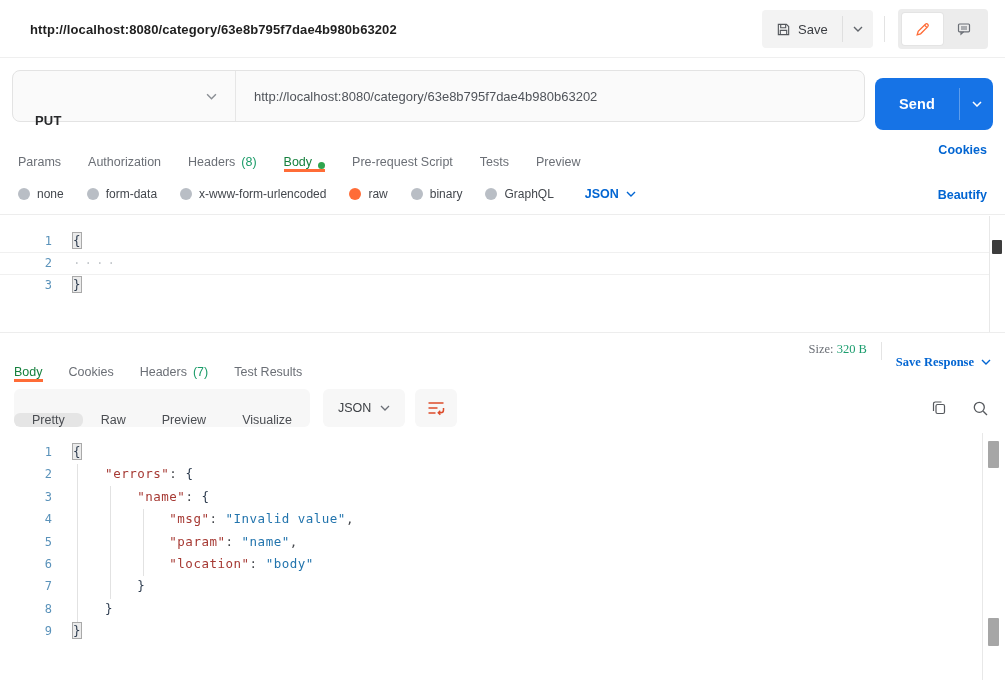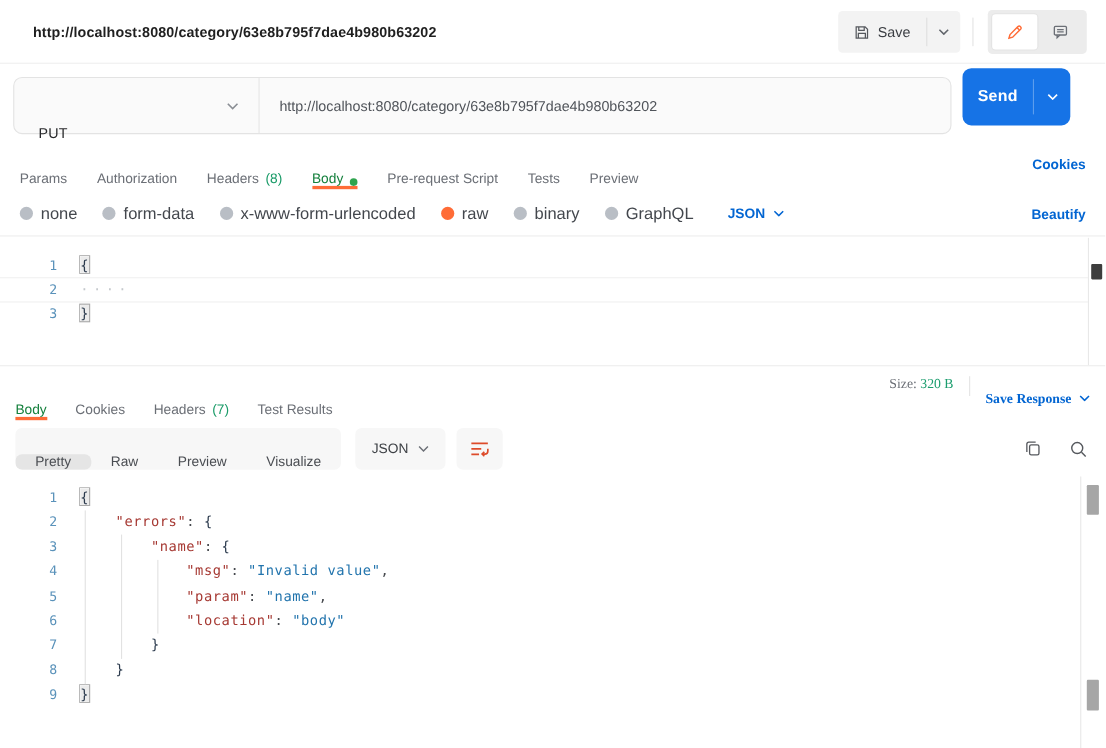--- a/index.html
+++ b/index.html
@@ -23,46 +23,46 @@
                 display:flex; padding:4px; }
   .icon-seg { flex:1; display:flex; align-items:center; justify-content:center; border-radius:3px; cursor:pointer; }
   .icon-seg.white { background:#fff; box-shadow:0 0 0 1px #e4e4e4; }
 
   
   .req-row { left:0; top:62px; width:1005px; height:66px; }
   .method-url { left:12px; top:8px; width:853px; height:52px; background:#fafafa;
                 border:1px solid #e3e3e3; border-radius:8px; display:flex; align-items:stretch; }
   .method-box { width:223px; display:flex; align-items:center; justify-content:space-between;
                 padding:0 18px 0 22px; border-right:1px solid #e6e6e6; cursor:pointer; }
-  .method-label { font-size:13px; font-weight:normal; color:#28292b; letter-spacing:.2px;margin-top:48px; }
+  .method-label { font-size:13px; font-weight:bold; color:#28292b; letter-spacing:.2px;margin-top:48px; }
   .method-box .chev { color:#8a8e94; }
   .url-input { flex:1; border:none; outline:none; background:transparent; padding:0 18px;
                font-size:13px; color:#50545a; font-family:"Liberation Sans","DejaVu Sans",sans-serif; }
-  .send-btn { left:875px; top:0; width:98px; height:52px; background:#1673e6; border-radius:8px;
+  .send-btn { left:875px; top:16px; width:118px; height:52px; background:#1673e6; border-radius:8px;
               display:flex; align-items:stretch; color:#fff; cursor:pointer; }
   .send-label { flex:1; display:flex; align-items:center; justify-content:center;
                 font-size:14.5px; font-weight:bold; letter-spacing:.2px; }
   .send-sep { width:1px; background:rgba(255,255,255,.3); margin:10px 0; }
   .send-caret { width:33px; display:flex; align-items:center; justify-content:center; }
 
   
   .tabs-row { left:0; top:128px; width:1005px; height:44px; display:flex; align-items:stretch;
               padding-left:18px; gap:27px; }
   .rtab { display:flex; align-items:flex-end; gap:6px; font-size:12.5px; color:#6b6f76;
           border-bottom:3px solid transparent; cursor:pointer; padding-top:2px; }
   .rtab.active { color:#15803d; border-bottom-color:#ff6c37; }
   .tab-count { color:#1a9b68; }
   .green-dot { width:7px; height:7px; border-radius:50%; background:#2fa44e; }
   .cookies-link { position:absolute; right:18px; top:128px; height:44px; display:flex; align-items:center;
                   color:#0265d2; font-size:12.5px; font-weight:bold; cursor:pointer; }
 
   
   .mode-row { left:0; top:174px; width:1005px; height:41px; border-bottom:1px solid #ededed;
               display:flex; align-items:center; padding-left:18px; gap:23px; }
-  .mode-item { display:flex; align-items:center; gap:7px; font-size:15px; color:#43474d; cursor:pointer; }
+  .mode-item { display:flex; align-items:center; gap:7px; font-size:12px; color:#43474d; cursor:pointer; }
   .radio { width:12px; height:12px; border-radius:50%; background:#b9bec5; }
   .radio.sel { background:#ff6c37; }
   .lang-select { display:flex; align-items:center; gap:7px; color:#0265d2; font-size:12.5px;
                  font-weight:bold; margin-left:8px; cursor:pointer; }
   .beautify-link { position:absolute; right:18px; top:174px; height:41px; display:flex; align-items:center;
                    color:#0265d2; font-size:12.5px; font-weight:bold; cursor:pointer; }
 
   
   .editor { background:#fff; overflow:hidden; }
   .req-editor { left:0; top:216px; width:1005px; height:117px; border-bottom:1px solid #ededed; }

